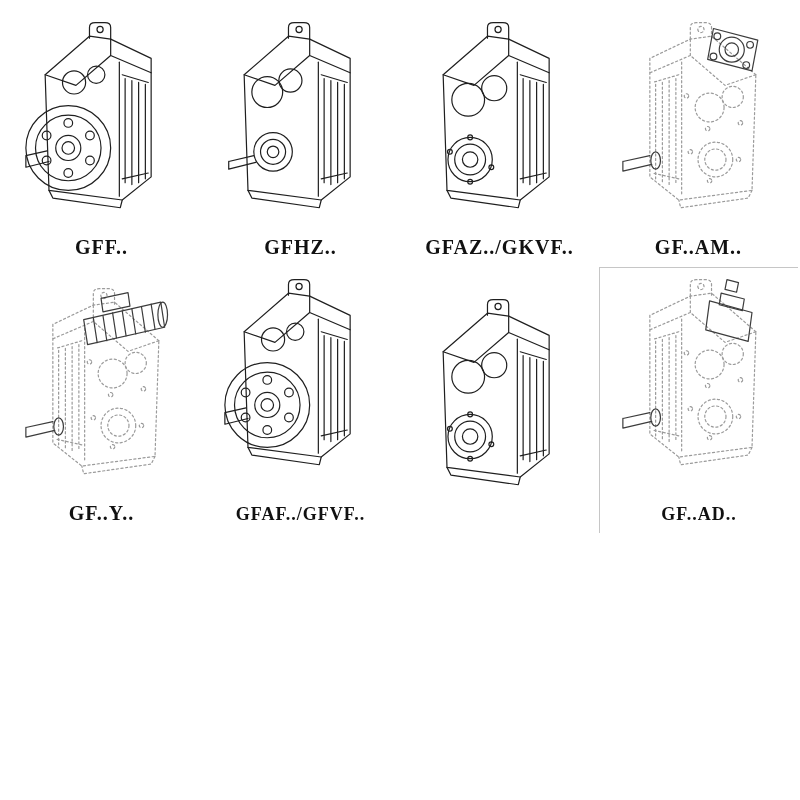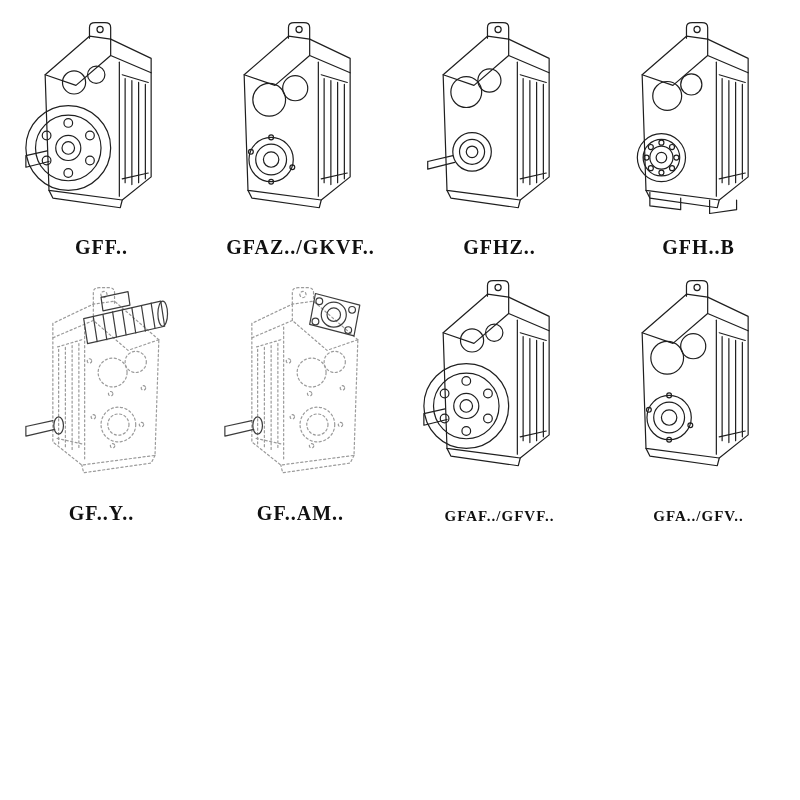--- a/index.html
+++ b/index.html
@@ -53,21 +53,21 @@
   }
   .label {
     flex: 0 0 auto;
     font-weight: 700;
     font-size: 20px;
     letter-spacing: 1px;
     color: #111;
     text-align: center;
     white-space: nowrap;
   }
-  .row3 .label { font-size: 15px; margin-top: 20px; }
+  .row3 .label { font-size: 18px; margin-top: 20px; }
 </style>
 </head>
 <body>
 
 <svg width="0" height="0" style="position:absolute" aria-hidden="true">
   <defs>
 
     <g id="housing-core">
       <path d="M72 24 L72 13 Q72 8 78 8 L88 8 Q94 8 94 13 L94 25"></path>
       <circle cx="83" cy="15" r="3.2"></circle>
@@ -262,77 +262,76 @@
       <svg class="art" viewBox="0 0 170 220">
           <use href="#sym-flange-shaft"></use>
         </svg>
     </div>
     <figcaption class="label">GFF..</figcaption>
   </figure>
 
   <figure class="cell">
     <div class="drawing solid-style">
       <svg class="art" viewBox="0 0 170 220">
+          <use href="#sym-hollow-angled"></use>
+        </svg>
+    </div>
+    <figcaption class="label">GFHZ..</figcaption>
+  </figure>
+
+  <figure class="cell">
+    <div class="drawing solid-style">
+      <svg class="art" viewBox="0 0 170 220">
           <use href="#sym-hollow-front"></use>
         </svg>
     </div>
     <figcaption class="label">GFAZ../GKVF..</figcaption>
   </figure>
 
-  <figure class="cell">
-    <div class="drawing solid-style">
-      <svg class="art" viewBox="0 0 170 220">
-          <use href="#sym-hollow-angled"></use>
-        </svg>
-    </div>
-    <figcaption class="label">GFHZ..</figcaption>
-  </figure>
-
-
-
-  <figure class="cell">
-    <div class="drawing solid-style">
-      <svg class="art" viewBox="0 0 170 220">
-          <use href="#sym-shrink-disc-foot"></use>
-        </svg>
-    </div>
-    <figcaption class="label">GFH..B</figcaption>
-  </figure>
+
+
 
   <figure class="cell">
     <div class="drawing hidden-style">
       <svg class="art" viewBox="0 0 170 220">
+          <use href="#sym-iec-adapter"></use>
+        </svg>
+    </div>
+    <figcaption class="label">GF..AM..</figcaption>
+  </figure>
+
+  <figure class="cell">
+    <div class="drawing hidden-style">
+      <svg class="art" viewBox="0 0 170 220">
           <use href="#sym-motor-mounted"></use>
         </svg>
     </div>
     <figcaption class="label">GF..Y..</figcaption>
   </figure>
 
-  <figure class="cell">
+  <figure class="cell row3">
+    <div class="drawing solid-style">
+      <svg class="art" viewBox="0 0 170 220">
+          <use href="#sym-flange-shaft"></use>
+        </svg>
+    </div>
+    <figcaption class="label">GFAF../GFVF..</figcaption>
+  </figure>
+
+  <figure class="cell row3">
+    <div class="drawing solid-style">
+      <svg class="art" viewBox="0 0 170 220">
+          <use href="#sym-hollow-front"></use>
+        </svg>
+    </div>
+  </figure>
+
+
+  <figure class="cell row3 boxed">
     <div class="drawing hidden-style">
       <svg class="art" viewBox="0 0 170 220">
-          <use href="#sym-iec-adapter"></use>
-        </svg>
-    </div>
-    <figcaption class="label">GF..AM..</figcaption>
-  </figure>
-
-  <figure class="cell row3">
-    <div class="drawing solid-style">
-      <svg class="art" viewBox="0 0 170 220">
-          <use href="#sym-flange-shaft"></use>
-        </svg>
-    </div>
-    <figcaption class="label">GFAF../GFVF..</figcaption>
-  </figure>
-
-  <figure class="cell row3">
-    <div class="drawing solid-style">
-      <svg class="art" viewBox="0 0 170 220">
-          <use href="#sym-hollow-front"></use>
-        </svg>
-    </div>
-    <figcaption class="label">GFA../GFV..</figcaption>
-  </figure>
-
-
+          <use href="#sym-input-shaft-adapter"></use>
+        </svg>
+    </div>
+    <figcaption class="label">GF..AD..</figcaption>
+  </figure>
 
 </div>
 
 </body></html>

